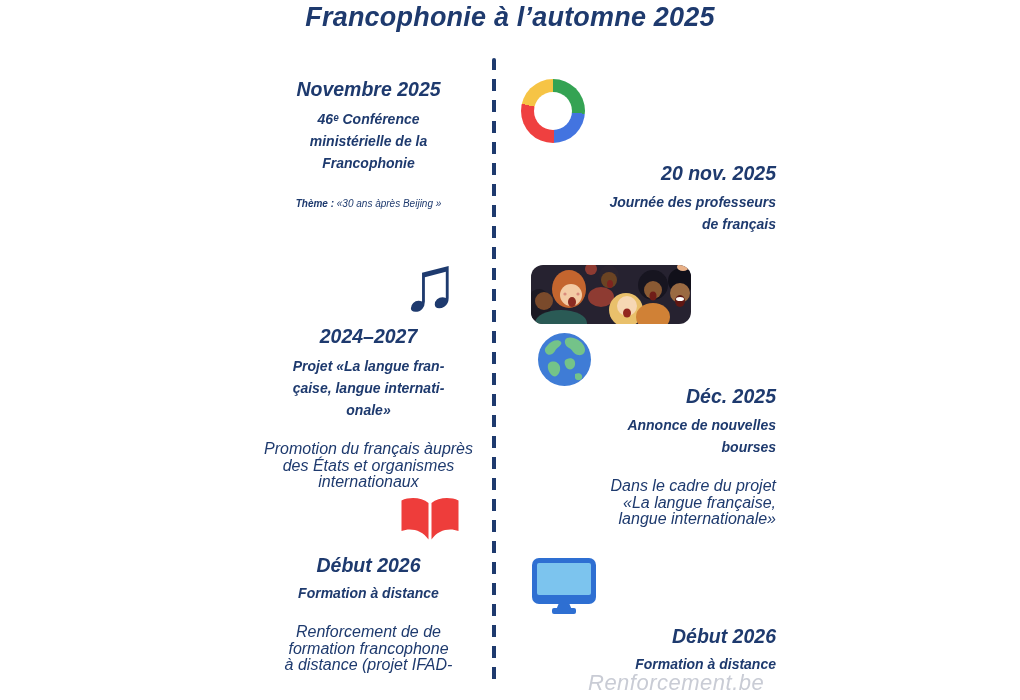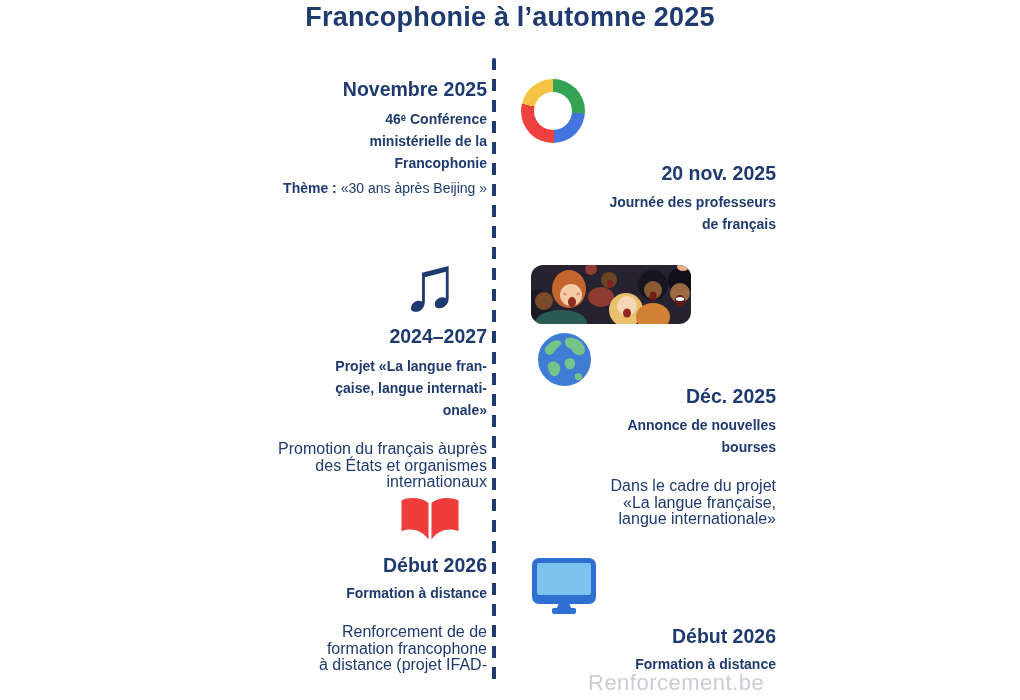--- a/index.html
+++ b/index.html
@@ -5,20 +5,21 @@
   * { margin: 0; padding: 0; box-sizing: border-box; }
   html,body { background: #ffffff; }
   .canvas {
     position: relative;
     width: 936px;
     height: 700px;
     overflow: hidden;
     background: #ffffff;
     font-family: "Liberation Sans", sans-serif;
     color: var(--navy, #1e3a6e);
+    font-style: italic;
   }
   .page-title {
     position: absolute;
     top: 2px; left: 0; width: 1020px;
     text-align: center;
     font-size: 27px;
     font-weight: 700;
     letter-spacing: 0.2px;
     color: var(--navy);
   }
@@ -26,39 +27,39 @@
     position: absolute;
     left: 492px; top: 58px;
     width: 4px; height: 630px;
     background: repeating-linear-gradient(
       to bottom,
       var(--navy) 0px, var(--navy) 12px,
       transparent 12px, transparent 21px);
     border-radius: 2px;
   }
   .event { position: absolute; }
-  .event.left  { width: 237px; left: 250px; text-align: right; }
+  .event.left  { width: 237px; left: 250px; text-align: center; }
   .event.right { width: 265px; left: 511px; text-align: right; }
   .ev-date {
     font-size: 19.5px; font-weight: 700; line-height: 22px;
     color: var(--navy);
   }
   .ev-heading {
     font-size: 14px; font-weight: 700; line-height: 22px;
     margin-top: 8px;
     white-space: pre-line;
     color: var(--navy);
   }
   .ev-sub {
     font-size: 16px; line-height: 16.5px;
     margin-top: 20px;
     white-space: pre-line;
     color: var(--navy);
   }
-  .ev-theme { font-size: 14px; line-height: 17px; margin-top: 6px; color: var(--navy); }
+  .ev-theme { font-size: 10px; line-height: 17px; margin-top: 21px; color: var(--navy); }
   .ev-theme .theme-label { font-weight: 700; }
 
   
   .donut-icon {
     position: absolute; left: 521px; top: 79px;
     width: 64px; height: 64px; border-radius: 50%;
     background: conic-gradient(from 0deg,
       var(--donut_green) 0deg 95deg,
       var(--donut_blue) 95deg 178deg,
       var(--donut_red) 178deg 283deg,

